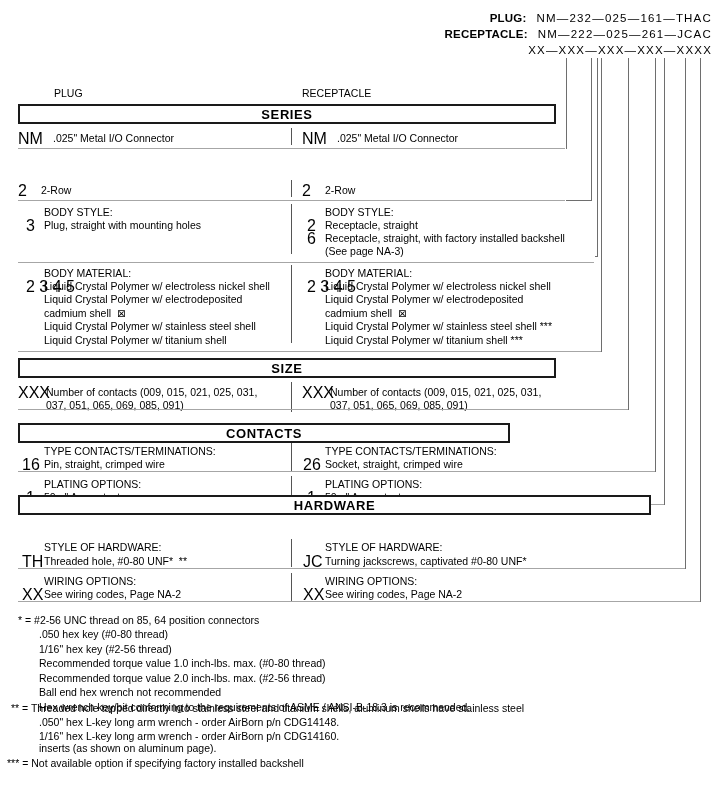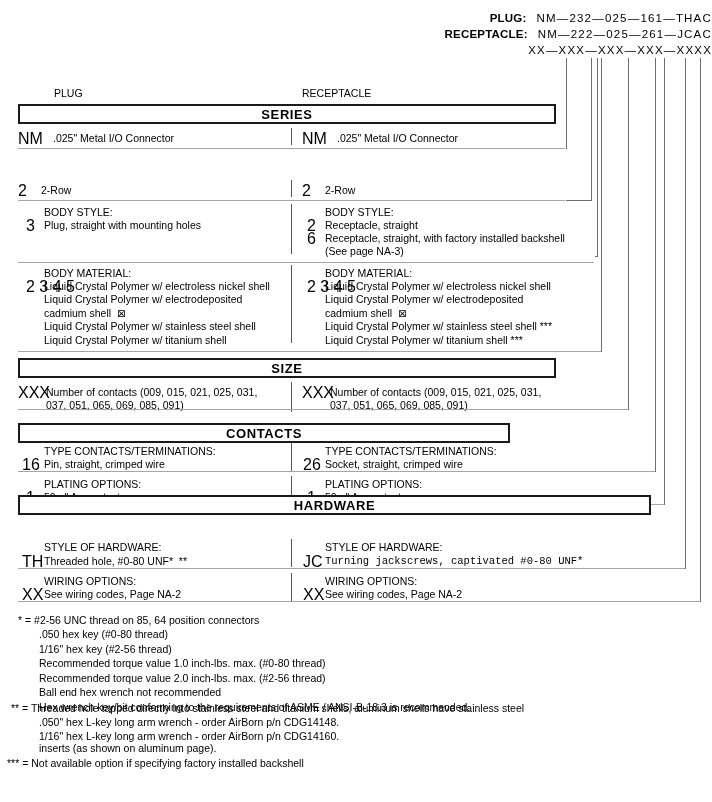--- a/index.html
+++ b/index.html
@@ -211,21 +211,21 @@
   </div>
 
   <div class="opt" style="left:44px;top:541px;">STYLE OF HARDWARE:</div>
   <div class="code" style="left:22px;top:555px;">TH</div>
   <div class="opt" style="left:44px;top:555px;">Threaded hole, #0-80 UNF*  **</div>
 
   <div class="vline" style="left:291px;top:539px;height:28px;"></div>
 
   <div class="opt" style="left:325px;top:541px;">STYLE OF HARDWARE:</div>
   <div class="code" style="left:303px;top:555px;">JC</div>
-  <div class="opt" style="left:325px;top:555px;font-family:Liberation Mono, monospace;">Turning jackscrews, captivated #0-80 UNF*</div>
+  <div class="opt" style="left:325px;top:555px;">Turning jackscrews, captivated #0-80 UNF*</div>
 
   <div class="hline" style="left:18px;top:568px;width:667px;"></div>
 
   <div class="opt" style="left:44px;top:575px;">WIRING OPTIONS:</div>
   <div class="code" style="left:22px;top:588px;">XX</div>
   <div class="opt" style="left:44px;top:588px;">See wiring codes, Page NA-2</div>
 
   <div class="vline" style="left:291px;top:573px;height:28px;"></div>
 
   <div class="opt" style="left:325px;top:575px;">WIRING OPTIONS:</div>

